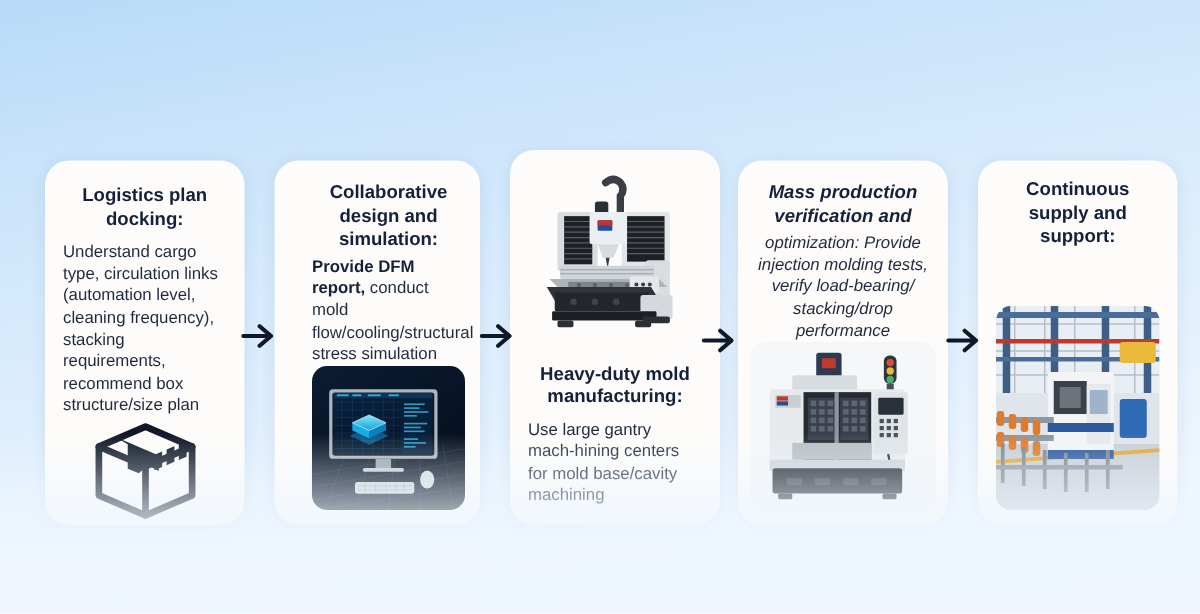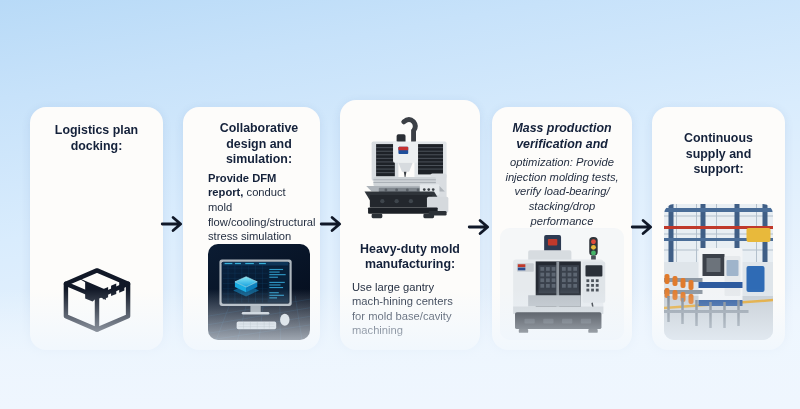--- a/index.html
+++ b/index.html
@@ -45,21 +45,21 @@
     box-shadow: 0 2px 10px rgba(40,80,140,0.10);
     box-sizing: border-box;
     padding: 14px 10px 12px 10px;
     display: flex;
     flex-direction: column;
   }
   .card.c1 { left: 30px;  top: 107px; width: 133px; height: 243px; padding: 16px 12px 10px 12px; }
   .card.c2 { left: 183px; top: 107px; width: 137px; height: 243px; padding: 14px 10px 10px 25px; }
   .card.c3 { left: 340px; top: 100px; width: 140px; height: 250px; padding: 10px 12px 12px 12px; justify-content: space-between; }
   .card.c4 { left: 492px; top: 107px; width: 140px; height: 243px; padding: 14px 8px 10px 8px; font-style: italic; }
-  .card.c5 { left: 652px; top: 107px; width: 133px; height: 243px; padding: 24px 12px 10px 12px; }
+  .card.c5 { left: 652px; top: 107px; width: 133px; height: 243px; padding: 12px 12px 10px 12px; }
 
   .title {
     font-weight: bold;
     color: #14213a;
     font-size: 12.4px;
     line-height: 1.26;
     text-align: center;
     margin: 0 0 7px 0;
   }
   .title.tight { margin-bottom: 3px; }
@@ -113,20 +113,21 @@
   .a4 { left: 629px; top: 214px; }
 </style>
 </head>
 <body>
 
 <div id="stage">
   <div class="flow">
 
     <div class="card c1">
       <div class="title">Logistics plan docking:</div>
+      <div class="body left">Understand cargo type, circulation links (automation level, cleaning frequency), stacking requirements, recommend box structure/size plan</div>
       <div class="boxicon-wrap">
         <svg viewBox="0 0 100 96" width="74" height="72" aria-hidden="true">
           <g fill="none" stroke="#111827" stroke-width="6" stroke-linejoin="round" stroke-linecap="round">
             <path d="M50 8 L92 26 L92 70 L50 88 L8 70 L8 26 Z"></path>
             <path d="M8 26 L50 44 L92 26"></path>
             <path d="M50 44 L50 88"></path>
           </g>
           <path d="M22 17 L62 34 L62 48 L52 43 L44 50 L34 46 L34 24 Z" fill="#111827"></path>
           <rect x="58" y="58" width="7" height="14" fill="#111827" transform="skewY(-23)"></rect>
           <rect x="69" y="58" width="7" height="14" fill="#111827" transform="skewY(-23)"></rect>

